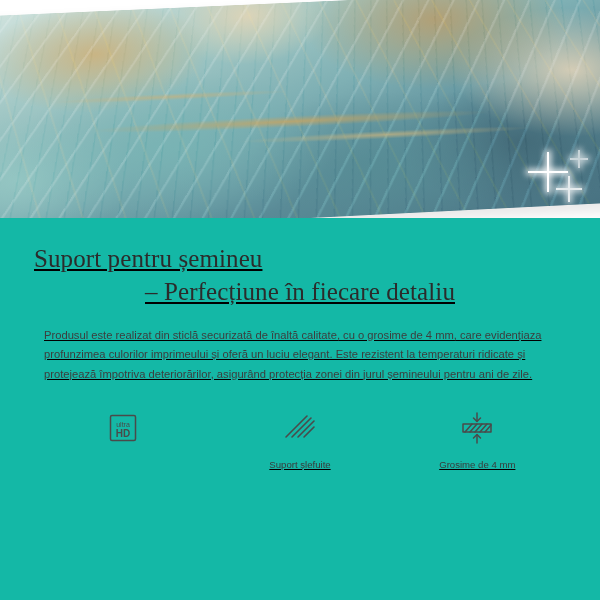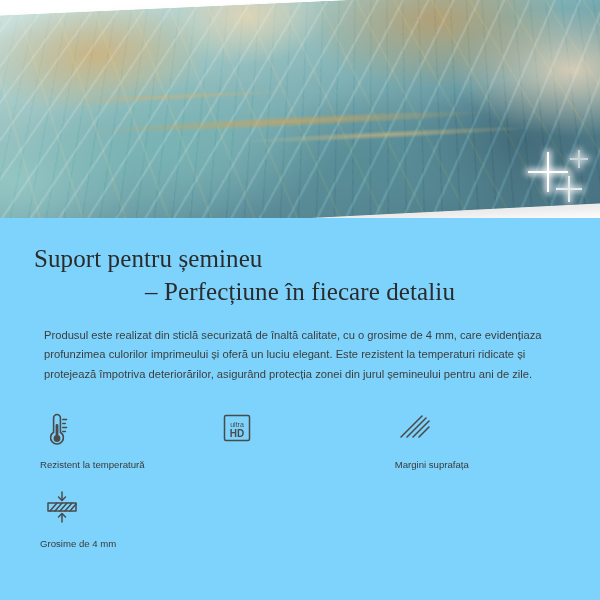--- a/index.html
+++ b/index.html
@@ -10,23 +10,24 @@
     width: 600px;
     height: 600px;
     background: #ffffff;
     font-family: "Liberation Sans", sans-serif;
     overflow: hidden;
   }
   .page {
     position: relative;
     width: 600px;
     height: 600px;
-    background: #7dd3fc;
+    background: #14b8a6;
     display: flex;
     flex-direction: column;
+    text-decoration: underline;
   }
 
   
   .hero {
     position: relative;
     width: 600px;
     height: 218px;
     overflow: hidden;
     background: #ffffff;
   }
@@ -121,21 +122,21 @@
   
   .features {
     margin-top: 22px;
     display: grid;
     grid-template-columns: repeat(3, 1fr);
     row-gap: 14px;
   }
   .feature {
     display: flex;
     flex-direction: column;
-    align-items: flex-start;
+    align-items: center;
     text-align: center;
     padding: 0 6px;
   }
   .feature-icon {
     height: 44px;
     display: flex;
     align-items: center;
     justify-content: center;
     margin-bottom: 9px;
   }
@@ -164,36 +165,20 @@
 
   <div class="content">
     <h1 class="title">
       <span>Suport pentru șemineu</span>
       <span class="line2">– Perfecțiune în fiecare detaliu</span>
     </h1>
     <p class="desc">Produsul este realizat din sticlă securizată de înaltă calitate, cu o grosime de 4 mm, care evidențiaza profunzimea culorilor imprimeului și oferă un luciu elegant. Este rezistent la temperaturi ridicate și protejează împotriva deteriorărilor, asigurând protecția zonei din jurul șemineului pentru ani de zile.</p>
 
     <div class="features">
 
-      <div class="feature">
-        <div class="feature-icon">
-          <svg width="34" height="42" viewBox="0 0 34 42">
-            <g fill="none" stroke="#4a4a4a" stroke-width="1.6" stroke-linecap="round">
-              <path d="M17 7.5a3.4 3.4 0 0 1 3.4 3.4v14.3a6.4 6.4 0 1 1-6.8 0V10.9A3.4 3.4 0 0 1 17 7.5z"></path>
-              <line x1="22.8" y1="12.5" x2="26.5" y2="12.5"></line>
-              <line x1="22.8" y1="16.5" x2="25.3" y2="16.5"></line>
-              <line x1="22.8" y1="20.5" x2="26.5" y2="20.5"></line>
-              <line x1="22.8" y1="24.5" x2="25.3" y2="24.5"></line>
-            </g>
-            <circle cx="17" cy="31.5" r="3.4" fill="#4a4a4a"></circle>
-            <rect x="15.6" y="17" width="2.8" height="12" rx="1.4" fill="#4a4a4a"></rect>
-          </svg>
-        </div>
-        <div class="feature-label">Rezistent la temperatură</div>
-      </div>
 
       <div class="feature">
         <div class="feature-icon">
           <svg width="40" height="40" viewBox="0 0 40 40">
             <rect x="7.5" y="7.5" width="25" height="25" rx="1.5" fill="none" stroke="#4a4a4a" stroke-width="1.5"></rect>
             <text x="20" y="19" text-anchor="middle" font-family="Liberation Sans, sans-serif" font-size="7" fill="#4a4a4a">ultra</text>
             <text x="20" y="29" text-anchor="middle" font-family="Liberation Sans, sans-serif" font-size="10" font-weight="bold" fill="#4a4a4a">HD</text>
           </svg>
         </div>
       </div>
@@ -204,21 +189,21 @@
         <div class="feature-icon">
           <svg width="40" height="36" viewBox="0 0 40 36">
             <g stroke="#4a4a4a" stroke-width="1.6" stroke-linecap="round">
               <line x1="6" y1="27" x2="27" y2="6"></line>
               <line x1="12" y1="27" x2="31" y2="8"></line>
               <line x1="18" y1="27" x2="34" y2="11"></line>
               <line x1="24" y1="27" x2="34" y2="17"></line>
             </g>
           </svg>
         </div>
-        <div class="feature-label">Margini suprafața</div>
+        <div class="feature-label">Suport șlefuite</div>
       </div>
 
       <div class="feature">
         <div class="feature-icon">
           <svg width="44" height="38" viewBox="0 0 44 38">
             <g stroke="#4a4a4a" stroke-width="1.5" fill="none" stroke-linecap="round" stroke-linejoin="round">
               <line x1="22" y1="4" x2="22" y2="12"></line>
               <path d="M18.5 9 L22 12.5 L25.5 9"></path>
               <line x1="22" y1="34" x2="22" y2="26"></line>
               <path d="M18.5 29 L22 25.5 L25.5 29"></path>

